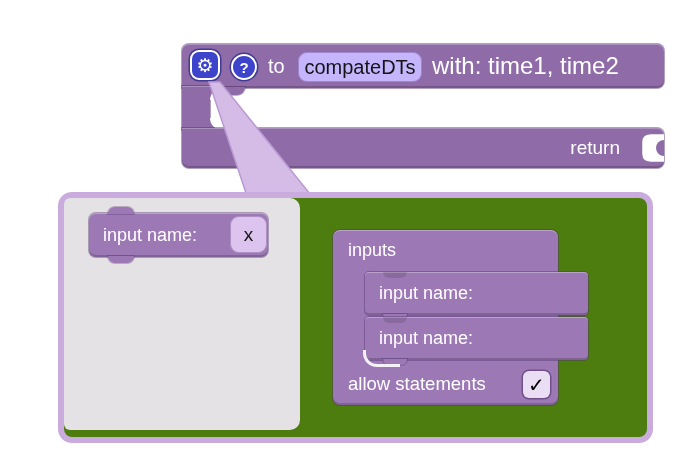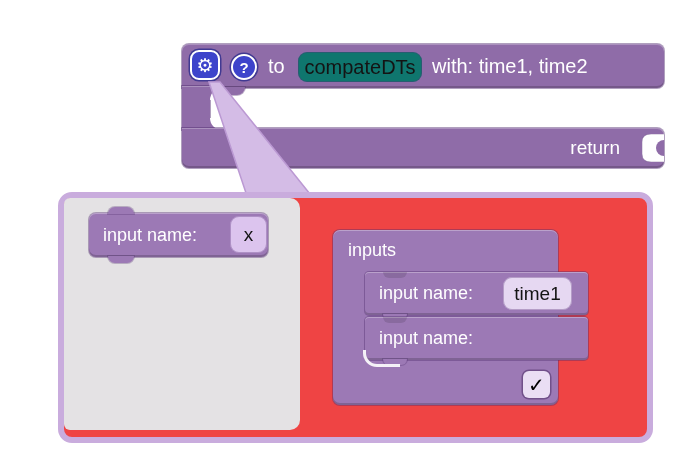--- a/index.html
+++ b/index.html
@@ -6,48 +6,48 @@
   #stage{
     position:relative;width:690px;height:464px;background:#fff;overflow:hidden;
     font-family:"Liberation Sans", sans-serif;
   }
   
   .pblock{position:absolute;background:#8f6ca8;
     box-shadow:inset 0 1px 0 rgba(255,255,255,0.25), inset 0 -2px 0 rgba(0,0,0,0.18), 0 0 0 1px rgba(80,45,110,0.45);}
   .mblock{position:absolute;background:#9c79b5;
     box-shadow:inset 0 1px 0 rgba(255,255,255,0.30), inset 0 -2px 0 rgba(0,0,0,0.18), 0 0 0 1px rgba(80,45,110,0.40);}
   .blocktext{color:#fff;white-space:nowrap;}
-  .pill{background:#0f766e;border-radius:9px;color:#141414;text-align:center;
+  .pill{background:#c4b5fd;border-radius:9px;color:#141414;text-align:center;
     box-shadow:inset 0 0 0 1px rgba(90,50,120,0.35);}
   
   #def-header{left:182px;top:44px;width:482px;height:44px;border-radius:7px 7px 7px 0;}
   #def-spine{left:182px;top:86px;width:28px;height:44px;}
   #def-return{left:182px;top:128px;width:482px;height:40px;border-radius:0 7px 7px 7px;}
   .inner-corner-patch{position:absolute;width:12px;height:12px;background:#8f6ca8;}
   .inner-corner-mask{position:absolute;width:12px;height:12px;background:#fff;}
   #stmt-tab{position:absolute;left:223px;top:87px;width:22px;height:8px;background:#8f6ca8;
     border-radius:0 0 8px 8px;box-shadow:0 0 0 1px rgba(80,45,110,0.35);}
   #gear-button{position:absolute;left:8px;top:6px;width:30px;height:30px;border-radius:9px;
     background:#3d44cb;border:2.5px solid #fff;box-sizing:border-box;
     box-shadow:0 0 0 1.5px rgba(45,45,140,0.8);display:flex;align-items:center;justify-content:center;cursor:pointer;}
   #gear-button span{font-family:"DejaVu Sans", sans-serif;color:#fff;font-size:19px;line-height:1;}
   #help-button{position:absolute;left:49px;top:10px;width:26px;height:26px;border-radius:50%;
     background:#3d44cb;border:2.5px solid #fff;box-sizing:border-box;
     box-shadow:0 0 0 1.5px rgba(45,45,140,0.8);display:flex;align-items:center;justify-content:center;cursor:pointer;}
   #help-button span{color:#fff;font-size:15px;font-weight:bold;line-height:1;}
   #def-to{position:absolute;left:86px;top:0;height:60px;line-height:44px;font-size:20px;}
   #def-name-pill{position:absolute;left:116px;top:8px;width:124px;height:30px;line-height:30px;font-size:20px;}
-  #def-params{position:absolute;left:250px;top:0;height:56px;line-height:44px;font-size:20px;}
+  #def-params{position:absolute;left:250px;top:0;height:56px;line-height:44px;font-size:24px;}
   #return-label{position:absolute;right:44px;top:0;height:40px;line-height:40px;font-size:19px;}
   #return-socket{position:absolute;right:0;top:6px;}
   
   #beak{position:absolute;left:0;top:0;width:690px;height:464px;pointer-events:none;}
   
   #popup{position:absolute;left:58px;top:192px;width:595px;height:251px;box-sizing:border-box;
-    border:6px solid #c9acdd;border-radius:14px;background:#ef4444;}
+    border:6px solid #c9acdd;border-radius:14px;background:#4d7c0f;}
   #flyout{position:absolute;left:0;top:0;width:236px;height:232px;background:#e4e2e4;
     border-radius:6px 10px 10px 6px;}
   
   #flyout-block{left:25px;top:15px;width:179px;height:44px;border-radius:7px;}
   .bump-top{position:absolute;left:19px;top:-6px;width:26px;height:7px;background:#9c79b5;
     border-radius:8px 8px 0 0;box-shadow:0 0 0 1px rgba(80,45,110,0.30);}
   .bump-bottom{position:absolute;left:19px;bottom:-6px;width:26px;height:7px;background:#9c79b5;
     border-radius:0 0 8px 8px;box-shadow:0 0 0 1px rgba(80,45,110,0.30);}
   .mlabel{position:absolute;left:14px;top:0;height:100%;display:flex;align-items:center;font-size:18px;}
   #flyout-x-pill{position:absolute;left:141px;top:3px;width:37px;height:37px;line-height:37px;
@@ -124,32 +124,32 @@
       </div>
     </div>
 
     <div class="mblock" id="container-block">
       <span class="blocktext" id="container-title">inputs</span>
 
       <div class="inner-block" id="inner-block-1">
         <div class="notch-dip"></div>
         <div class="inner-bump"></div>
         <span class="blocktext mlabel">input name:</span>
-        <span class="pill time-pill">time1</span>
       </div>
 
       <div class="inner-block" id="inner-block-2">
         <div class="notch-dip"></div>
         <div class="inner-bump"></div>
         <span class="blocktext mlabel">input name:</span>
       </div>
 
       <div id="mouth-highlight"></div>
 
       <div id="allow-row">
+        <span class="blocktext" id="allow-label">allow statements</span>
         <div id="allow-checkbox">
           <span>✓</span>
         </div>
       </div>
     </div>
 
   </div>
 </div>
 
 </body></html>

